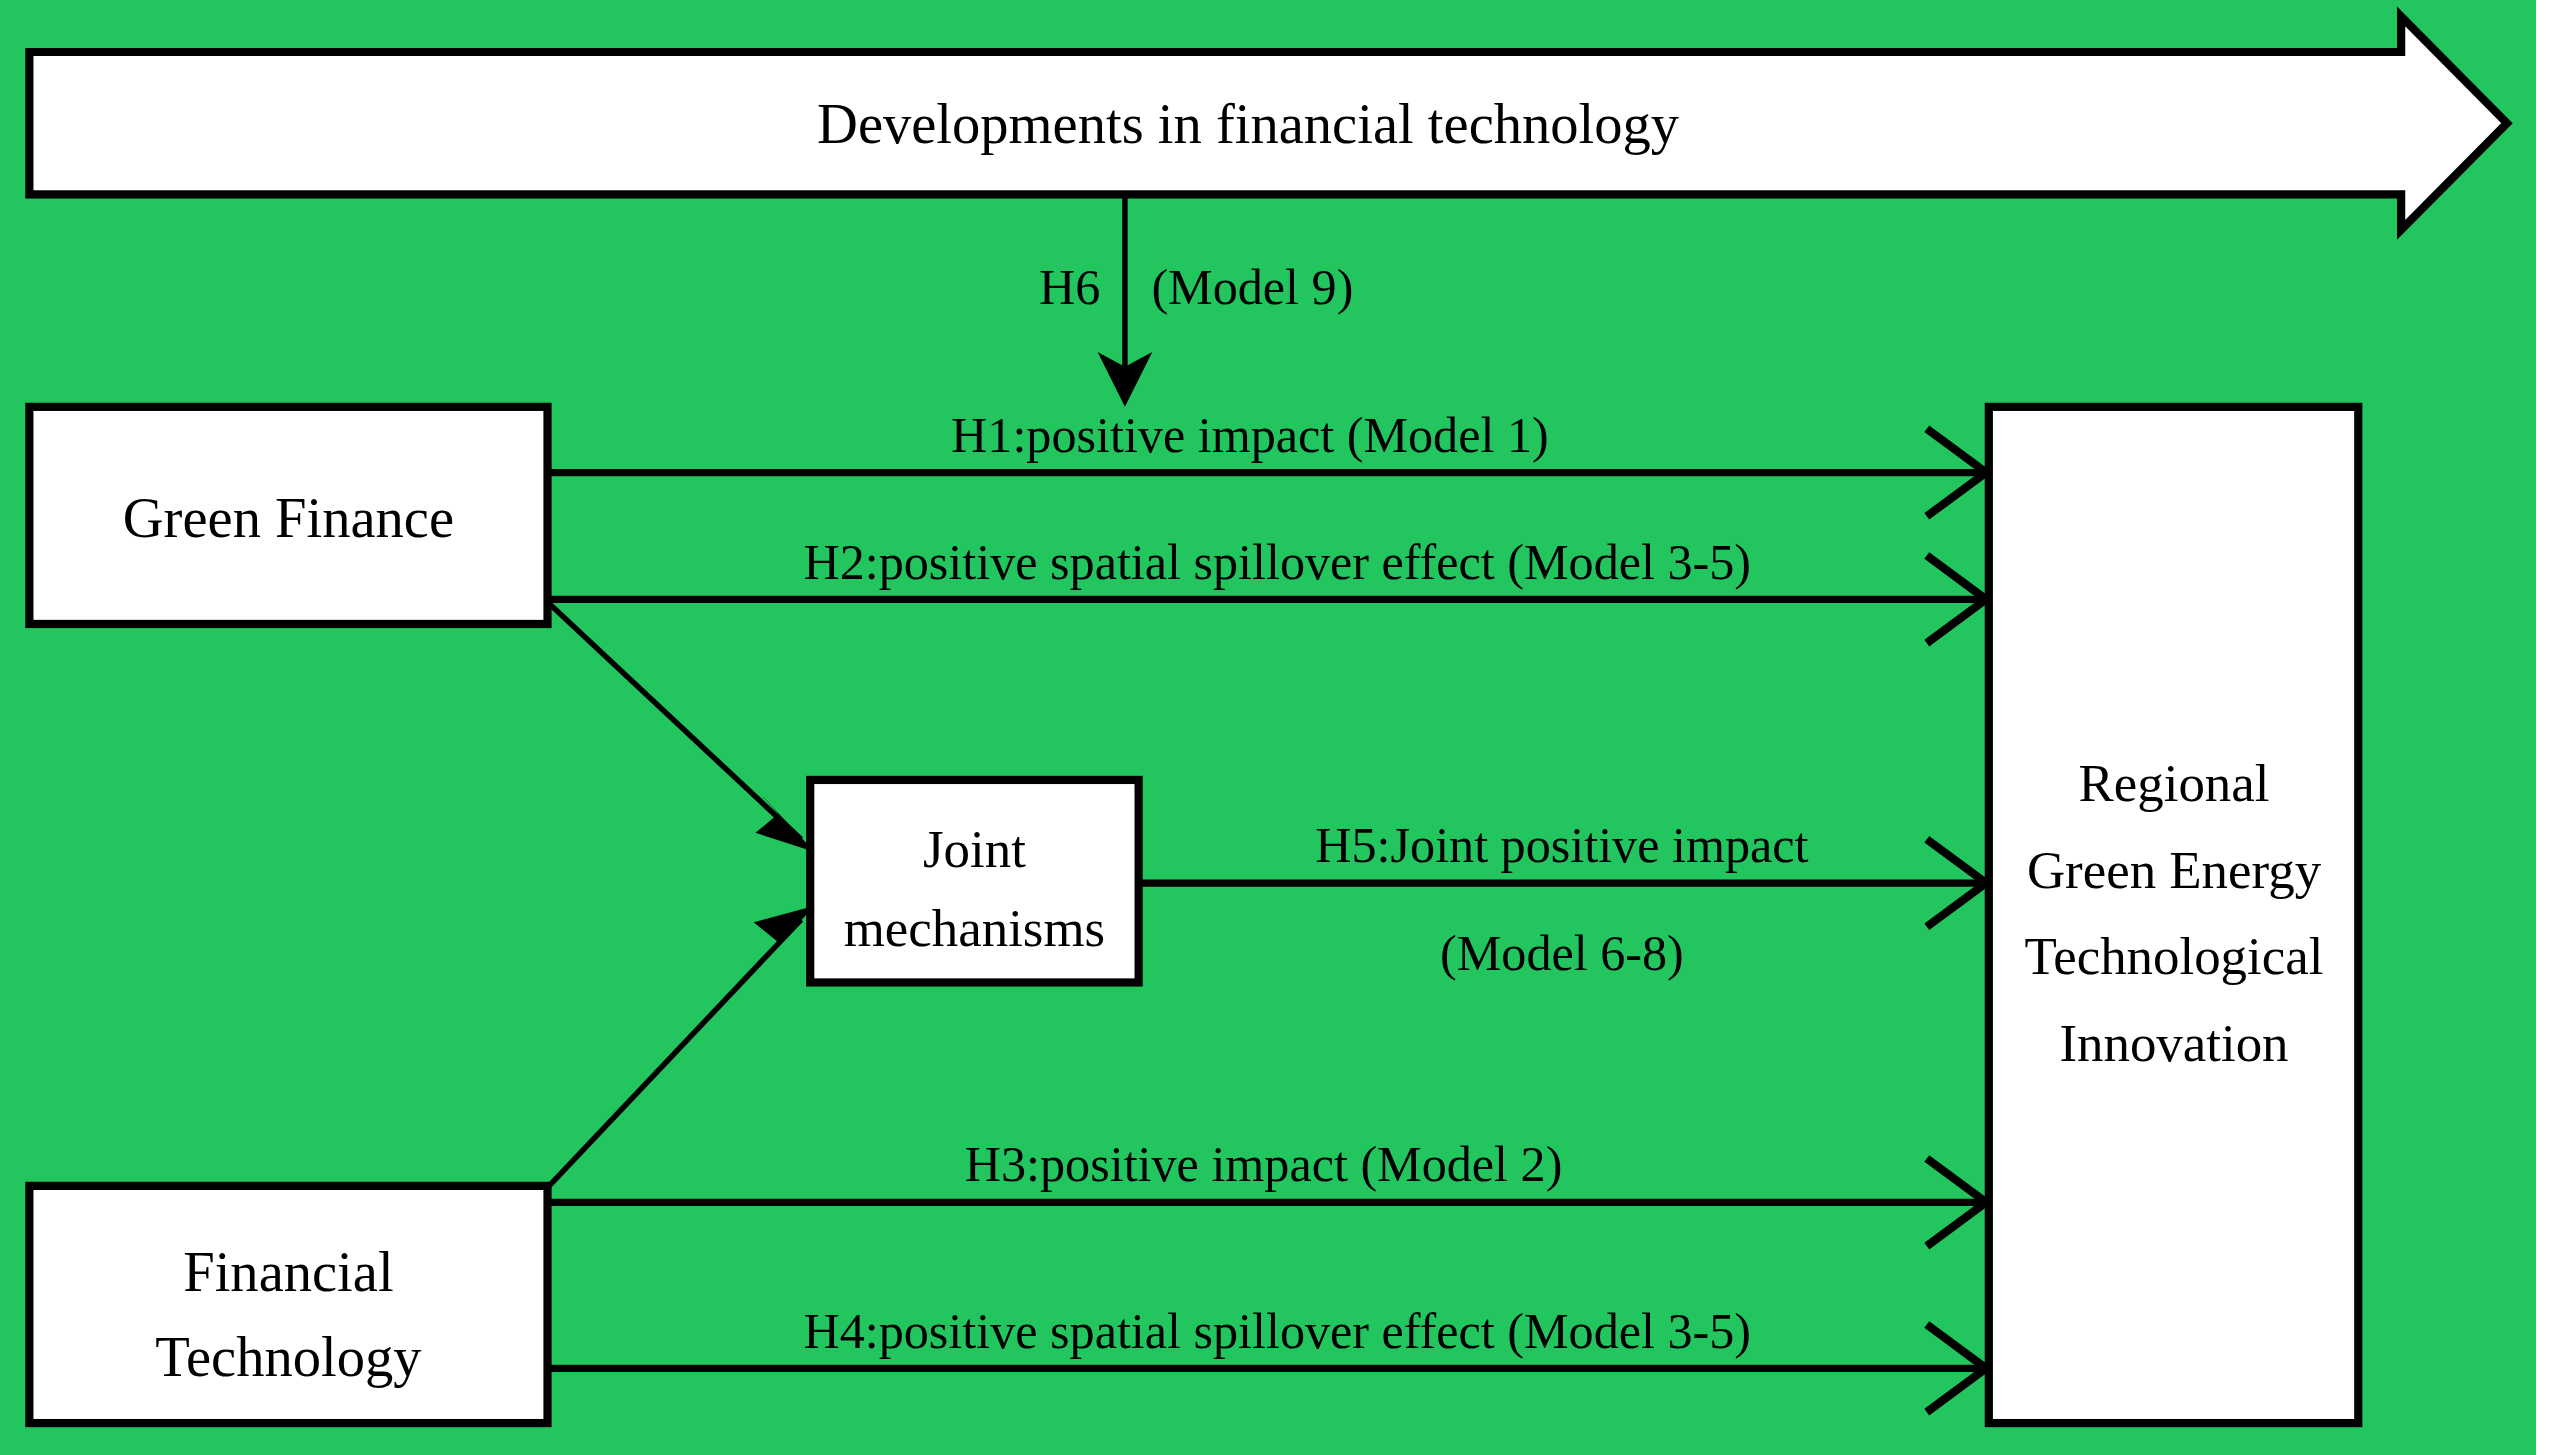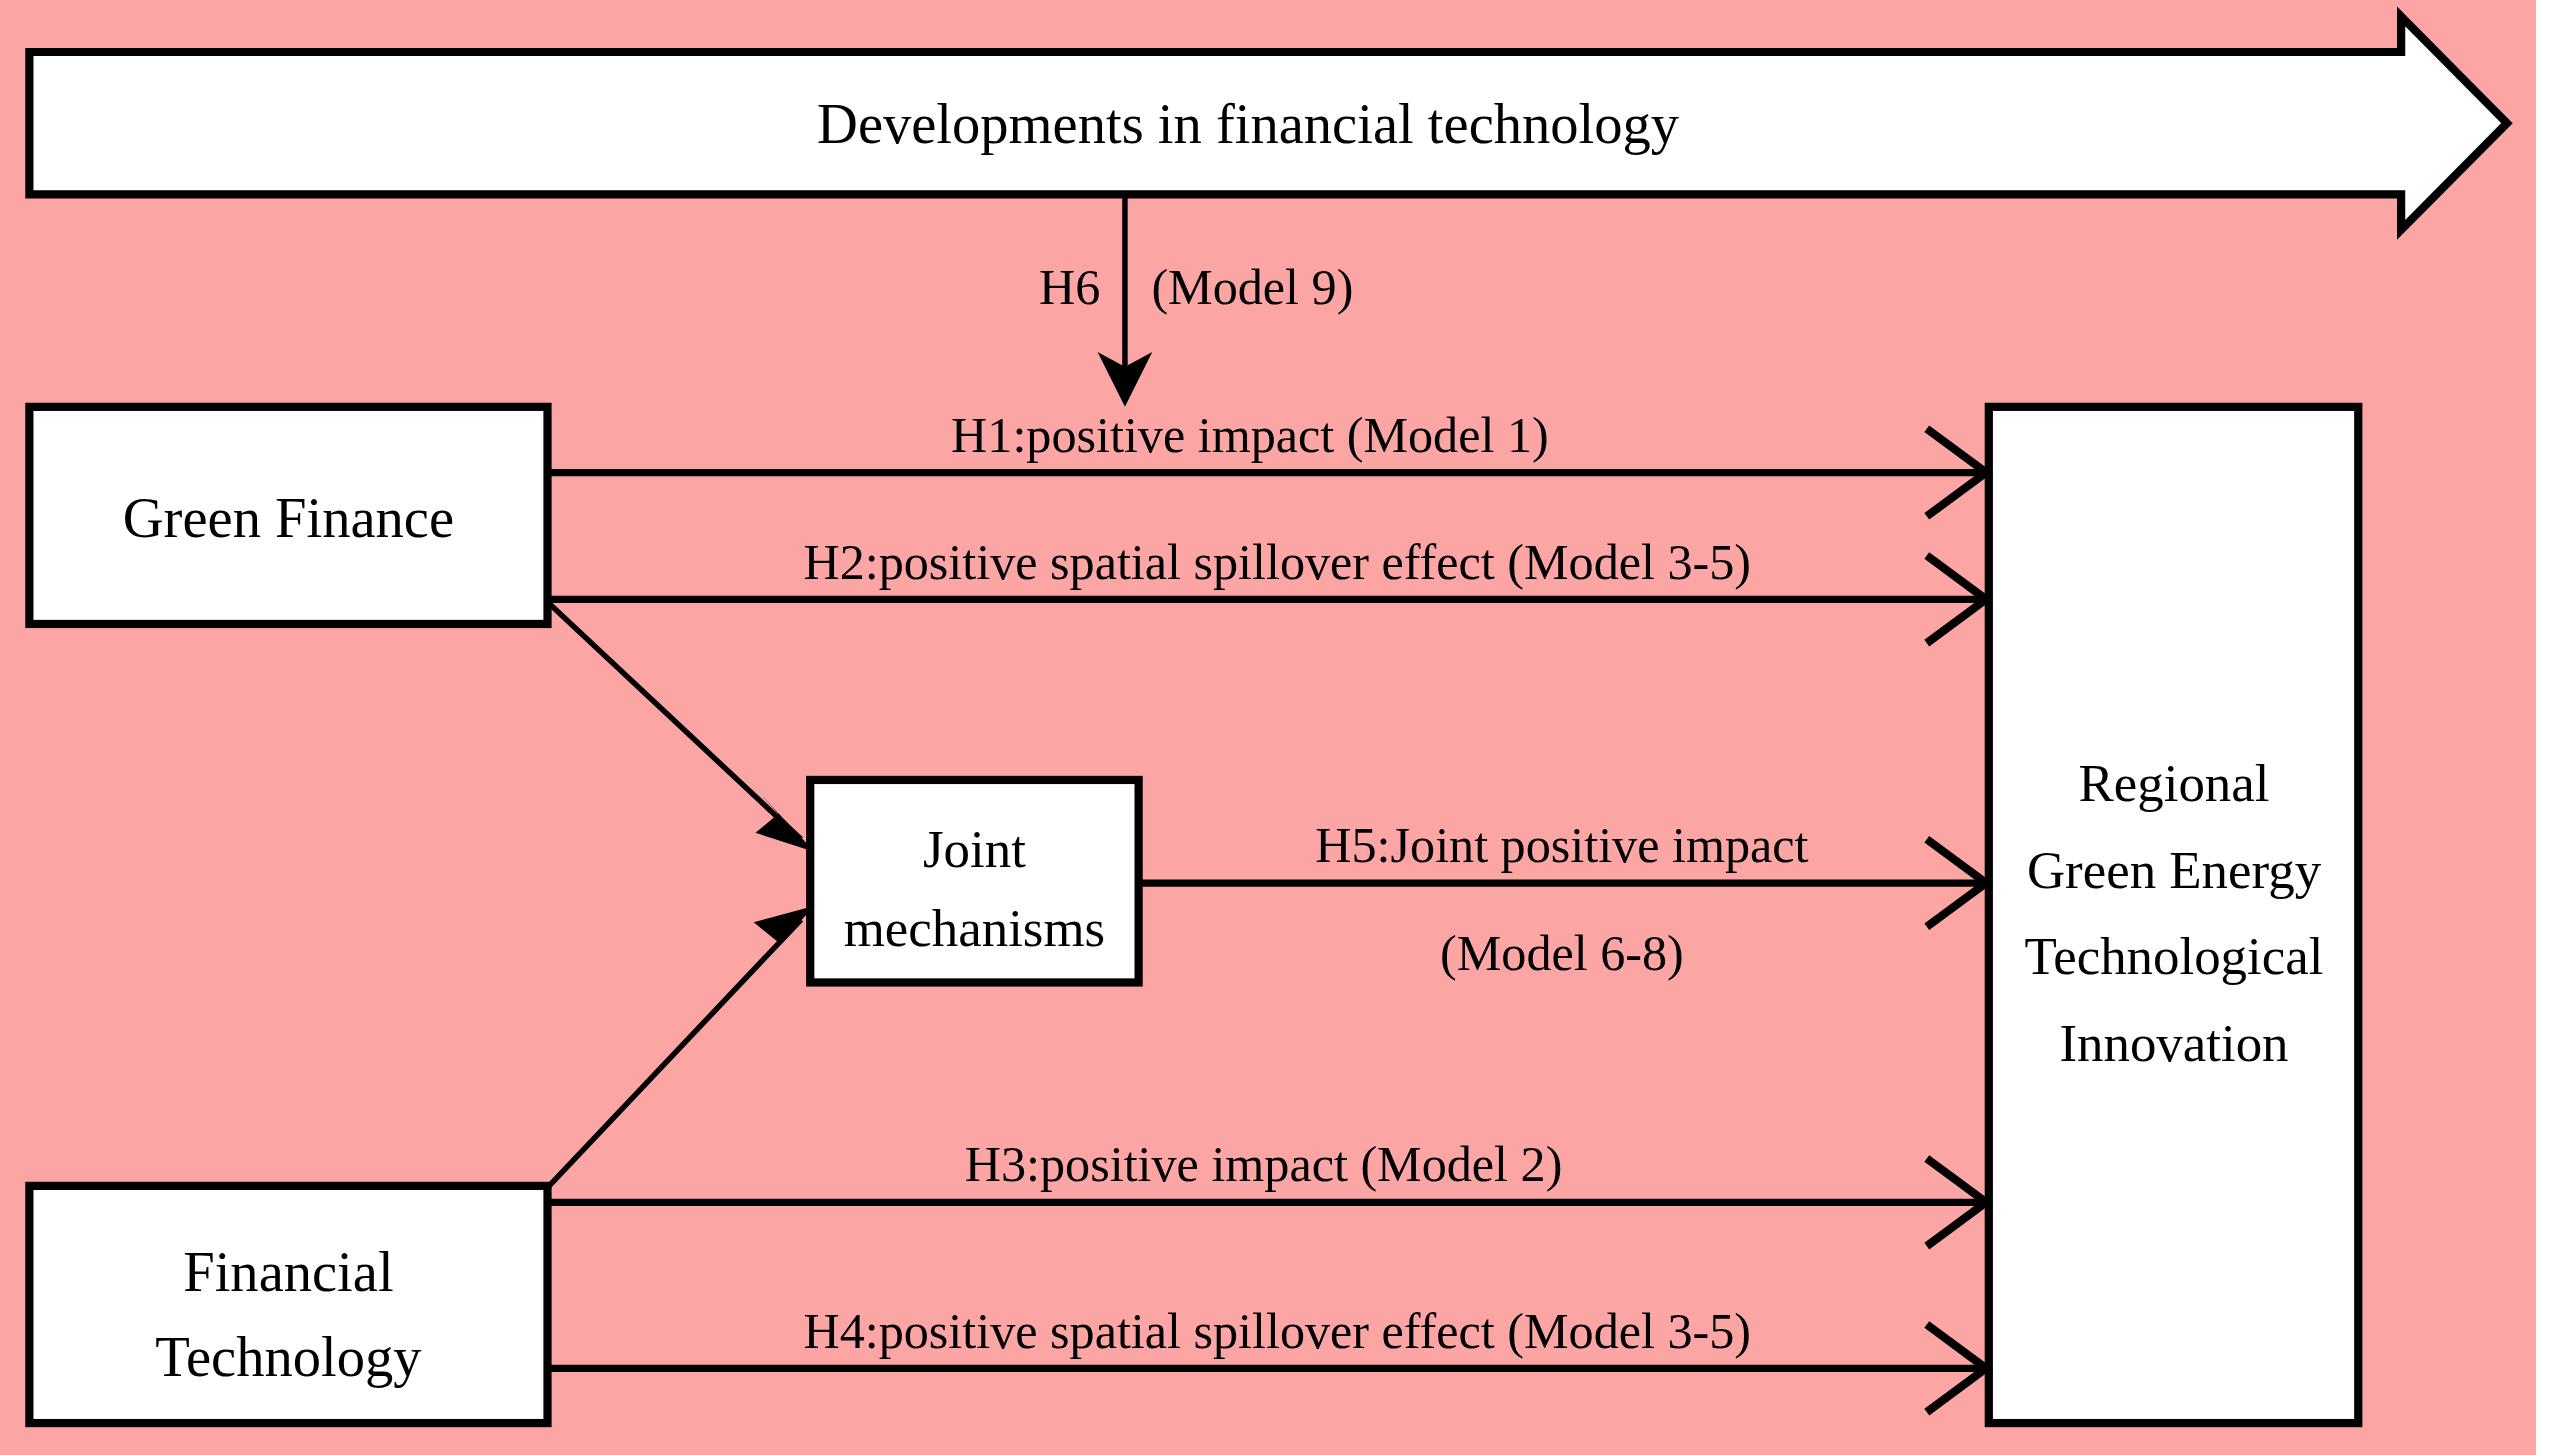--- a/index.html
+++ b/index.html
@@ -7,21 +7,21 @@
     padding: 0;
     background: #ffffff;
   }
   body {
     font-family: "Liberation Serif", "DejaVu Serif", serif;
   }
   #stage {
     position: relative;
     width: 2536px;
     height: 1455px;
-    background: #fca5a5;
+    background: #22c55e;
     overflow: hidden;
     text-align: center;
   }
   svg#diagram {
     position: absolute;
     left: 0;
     top: 0;
     width: 2550px;
     height: 1455px;
     display: block;

